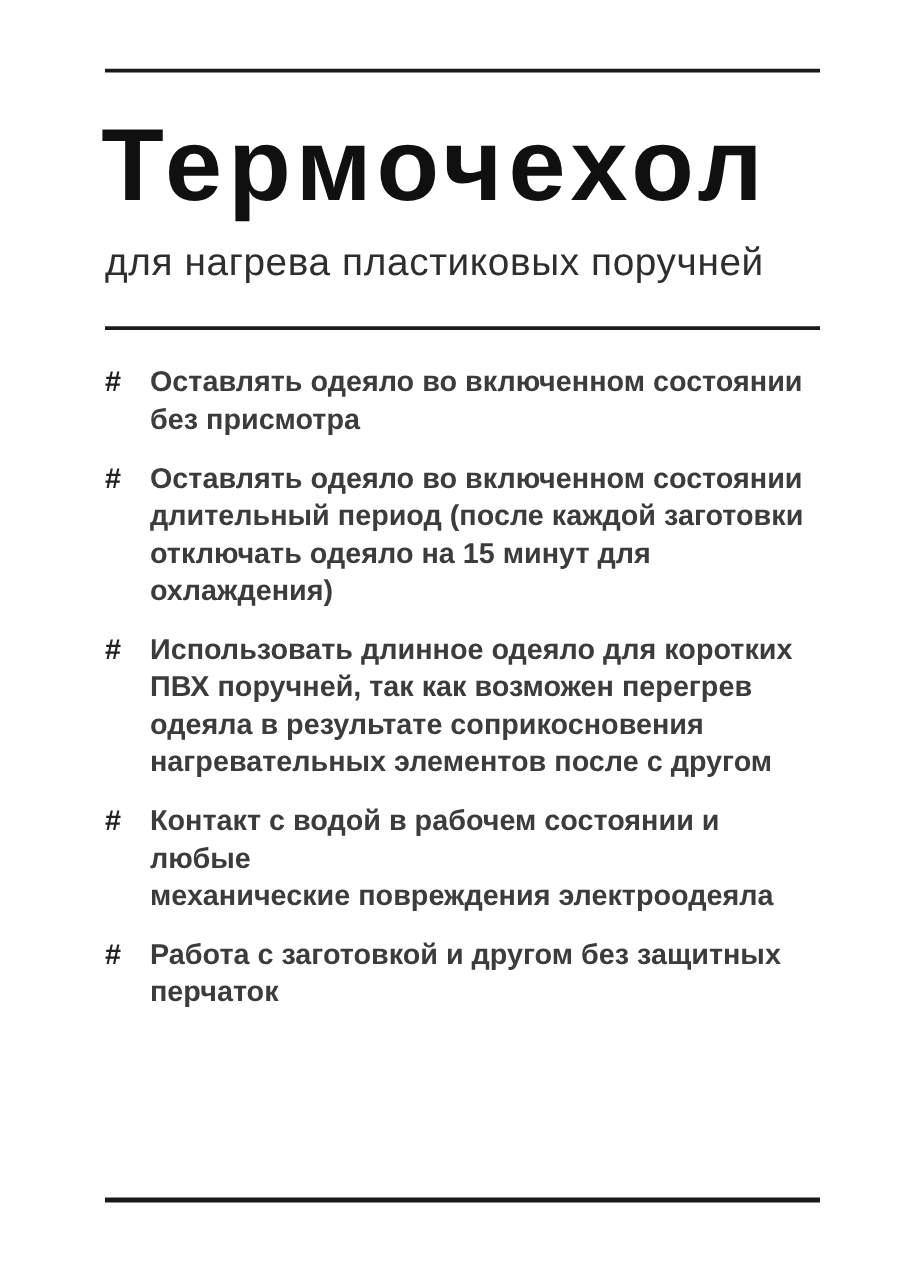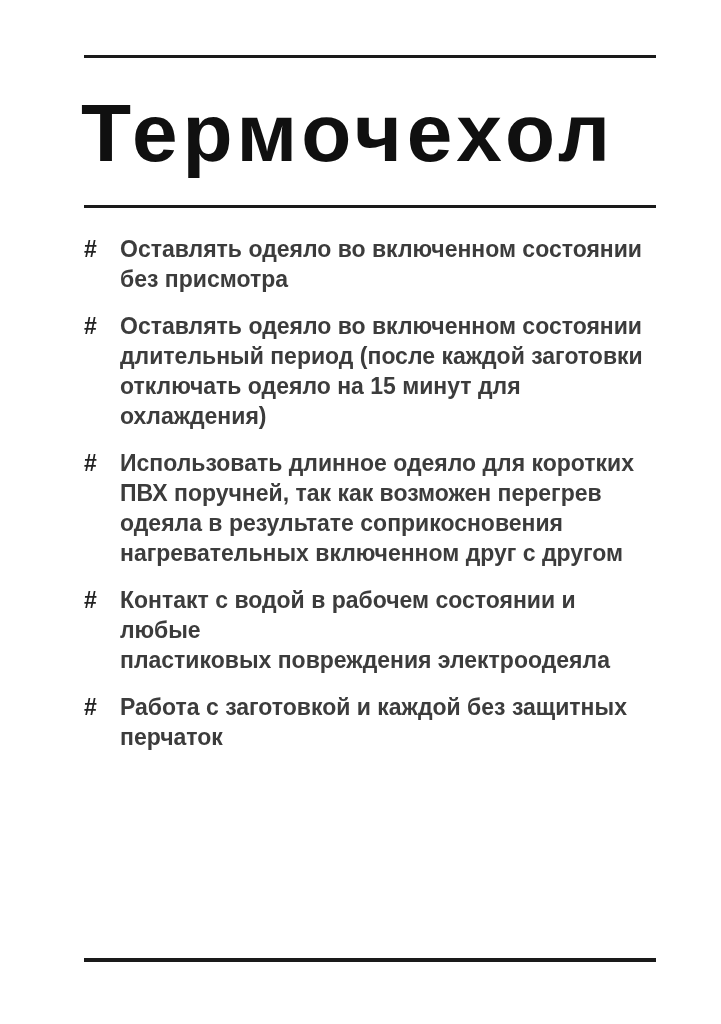--- a/index.html
+++ b/index.html
@@ -102,20 +102,21 @@
 </head>
 <body>
 
 <div class="page">
   <div class="content">
 
     <div class="rule rule-top"></div>
 
     <h1 class="title">Термочехол</h1>
 
+    <div class="subtitle">для нагрева пластиковых поручней</div>
 
     <div class="rule rule-mid"></div>
 
 
     <ul class="rules-list">
       <li class="list-item">
         <span class="hash">#</span>
         <span class="item-text">Оставлять одеяло во включенном состоянии
 без присмотра</span>
       </li>
@@ -123,29 +124,29 @@
         <span class="hash">#</span>
         <span class="item-text">Оставлять одеяло во включенном состоянии
 длительный период (после каждой заготовки
 отключать одеяло на 15 минут для охлаждения)</span>
       </li>
       <li class="list-item">
         <span class="hash">#</span>
         <span class="item-text">Использовать длинное одеяло для коротких
 ПВХ поручней, так как возможен перегрев
 одеяла в результате соприкосновения
-нагревательных включенном друг с другом</span>
+нагревательных элементов после с другом</span>
       </li>
       <li class="list-item">
         <span class="hash">#</span>
         <span class="item-text">Контакт с водой в рабочем состоянии и любые
-пластиковых повреждения электроодеяла</span>
+механические повреждения электроодеяла</span>
       </li>
       <li class="list-item">
         <span class="hash">#</span>
-        <span class="item-text">Работа с заготовкой и каждой без защитных
+        <span class="item-text">Работа с заготовкой и другом без защитных
 перчаток</span>
       </li>
     </ul>
   </div>
 
   <div class="rule-bottom"></div>
 </div>
 
 </body></html>

